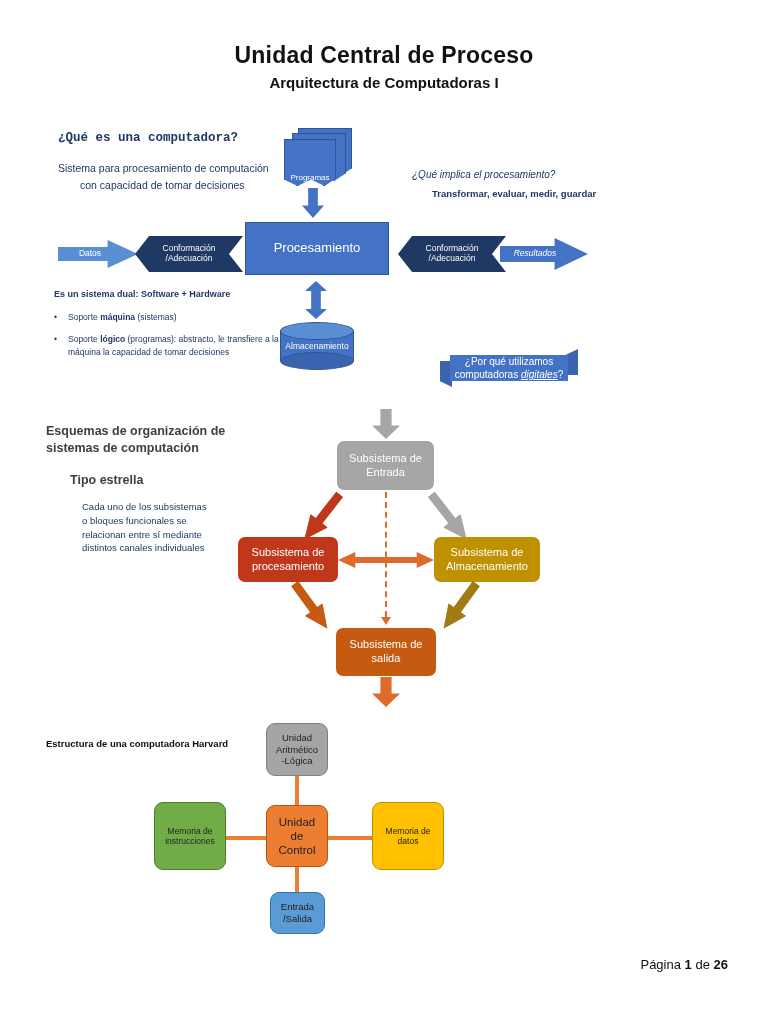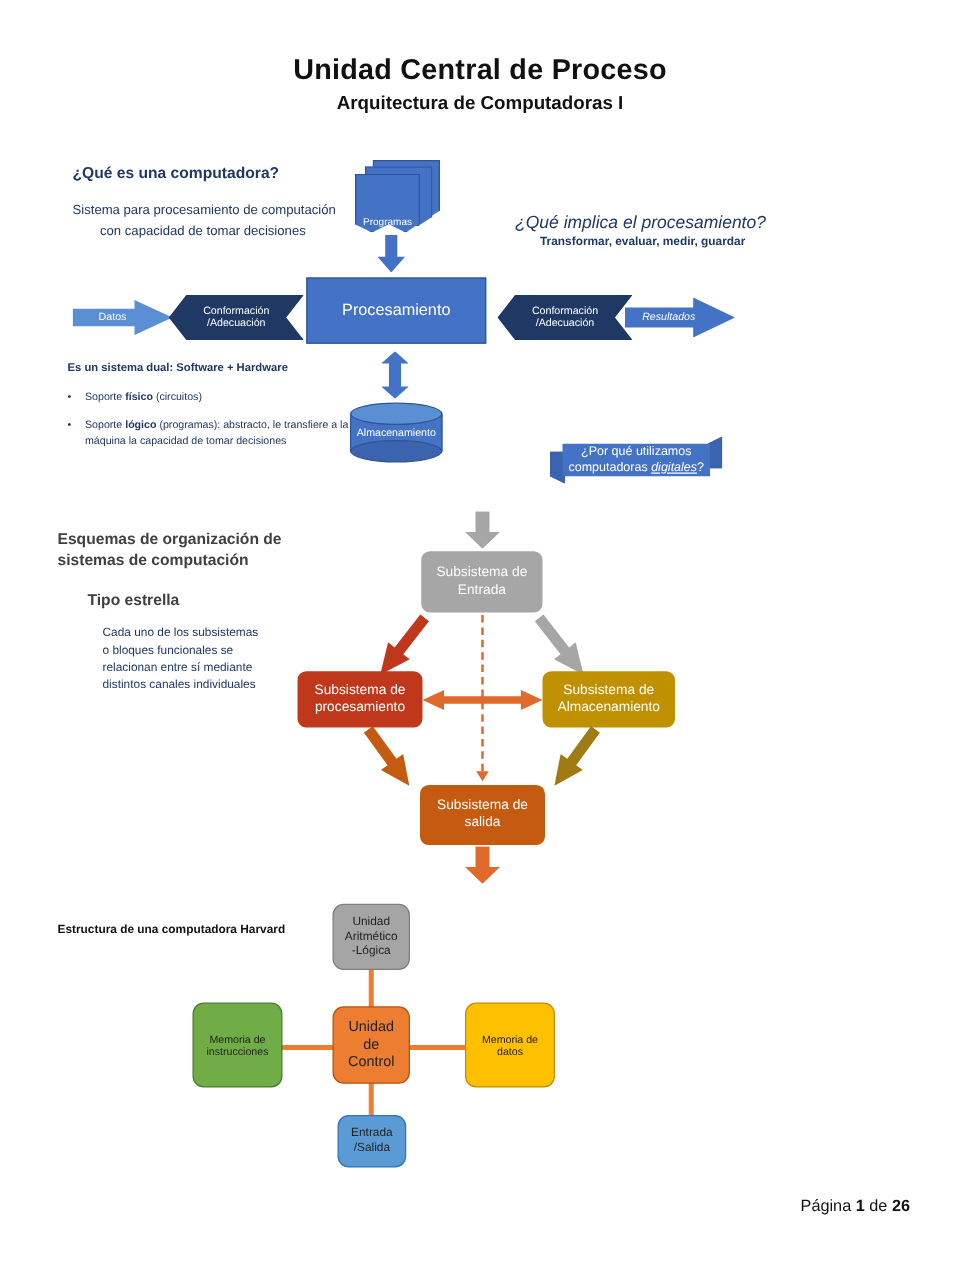--- a/index.html
+++ b/index.html
@@ -78,26 +78,26 @@
   .hline{position:absolute;background:#ED7D31;}
   #footer{bottom:52px;right:40px;font-size:13px;color:#111;}
   #footer b{font-weight:bold;}
 </style>
 </head>
 <body>
 
 <div class="abs" id="doc-title">Unidad Central de Proceso</div>
 <div class="abs" id="doc-subtitle">Arquitectura de Computadoras I</div>
 
-<div class="abs h-blue" style="top:131px;left:58px;font-size:12.5px;">¿Qué es una computadora?</div>
+<div class="abs h-blue" style="top:131px;left:58px;font-size:12.5px;font-family:Liberation Mono, monospace;">¿Qué es una computadora?</div>
 
 <div class="abs body-blue" style="top:162px;left:58px;font-size:10.5px;">Sistema para procesamiento de computación</div>
 <div class="abs body-blue" style="top:179px;left:80px;font-size:10.5px;">con capacidad de tomar decisiones</div>
 
-<div class="abs body-blue" style="top:169px;left:412px;font-size:14px;font-style:italic;">¿Qué implica el procesamiento?</div>
+<div class="abs body-blue" style="top:169px;left:412px;font-size:10px;font-style:italic;">¿Qué implica el procesamiento?</div>
 <div class="abs body-blue" style="top:188px;left:432px;font-size:9.5px;font-weight:bold;">Transformar, evaluar, medir, guardar</div>
 
 <div class="abs" style="top:128px;left:284px;width:66px;height:58px;">
   <div class="abs doc-sheet" style="top:0;left:14px;width:52px;height:46px;"></div>
   <div class="abs doc-sheet" style="top:5px;left:8px;width:52px;height:46px;"></div>
   <div class="abs doc-sheet shape" style="top:11px;left:0px;width:52px;height:47px;font-size:8px;">
     <span style="margin-bottom:5px;margin-top:36px;">Programas</span>
   </div>
 </div>
 <div class="abs arrow-down" style="top:188px;left:302px;width:22px;height:30px;"></div>
@@ -133,21 +133,21 @@
   <div class="cyl-bot"></div>
   <div class="cyl-top"></div>
   <div class="cyl-label">Almacenamiento</div>
 </div>
 
 <div class="abs body-blue" style="top:289px;left:54px;font-size:9px;font-weight:bold;">Es un sistema dual: Software + Hardware</div>
 
 <div class="abs" style="top:312px;left:54px;width:230px;font-size:8.5px;color:#1F3864;">
   <span style="position:absolute;left:0;top:0;">•</span>
   <span style="display:block;margin-left:14px;">
-    <span>Soporte </span><b>físico</b><span> (circuitos)</span>
+    <span>Soporte </span><b>máquina</b><span> (sistemas)</span>
   </span>
 </div>
 
 <div class="abs" style="top:333px;left:54px;width:232px;font-size:8.5px;color:#1F3864;line-height:1.5;">
   <span style="position:absolute;left:0;top:0;">•</span>
   <span style="display:block;margin-left:14px;">
     <span>Soporte </span><b>lógico</b><span> (programas): abstracto, le transfiere a la máquina la capacidad de tomar decisiones</span>
   </span>
 </div>
 

